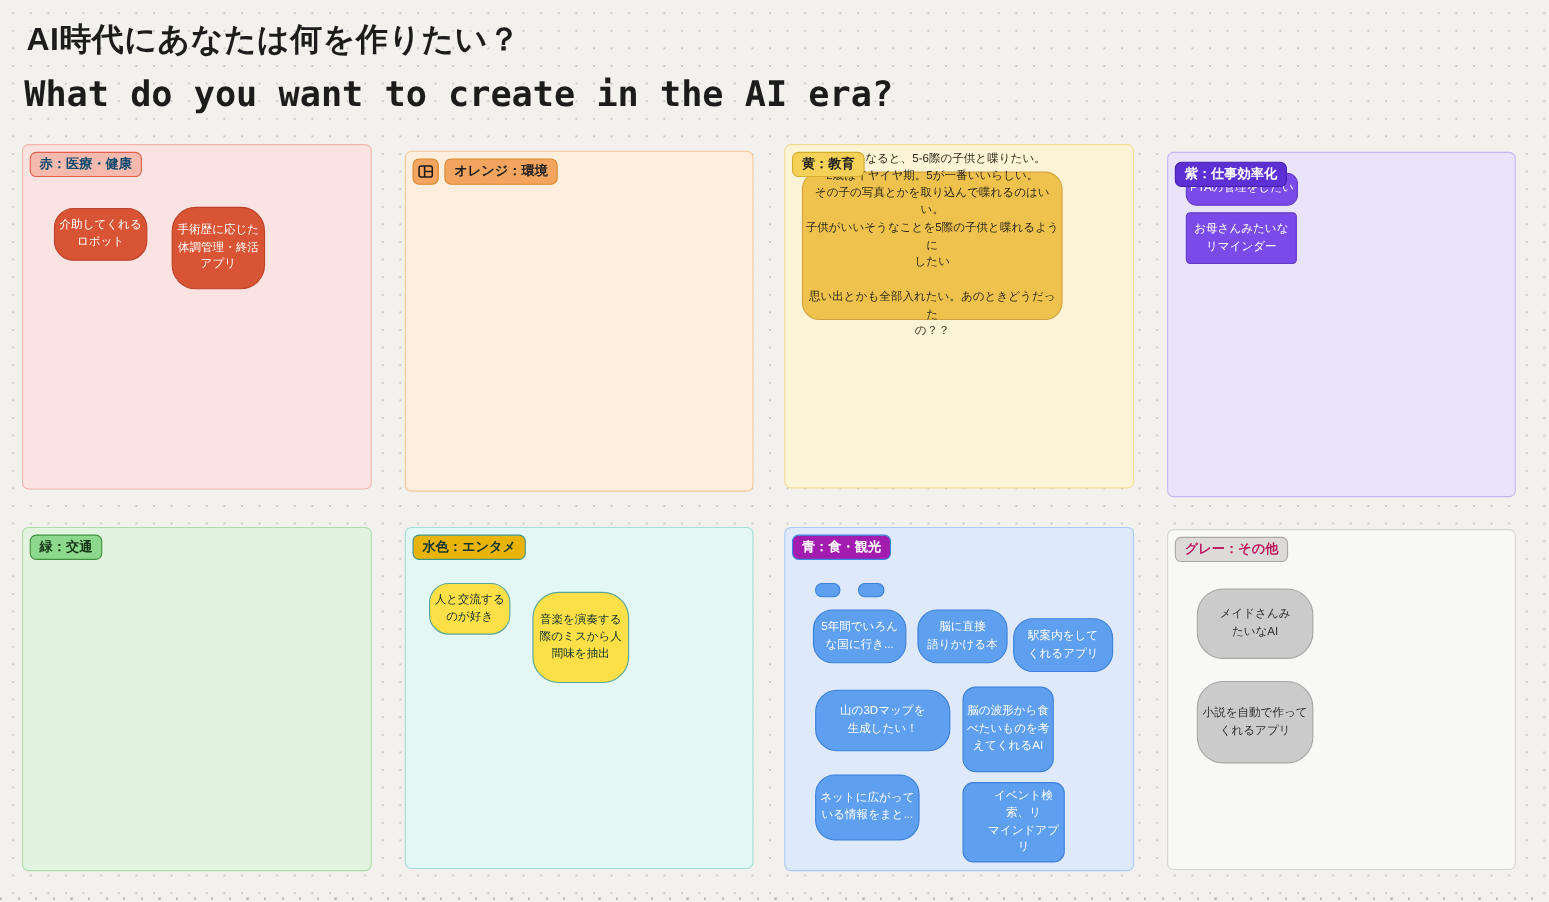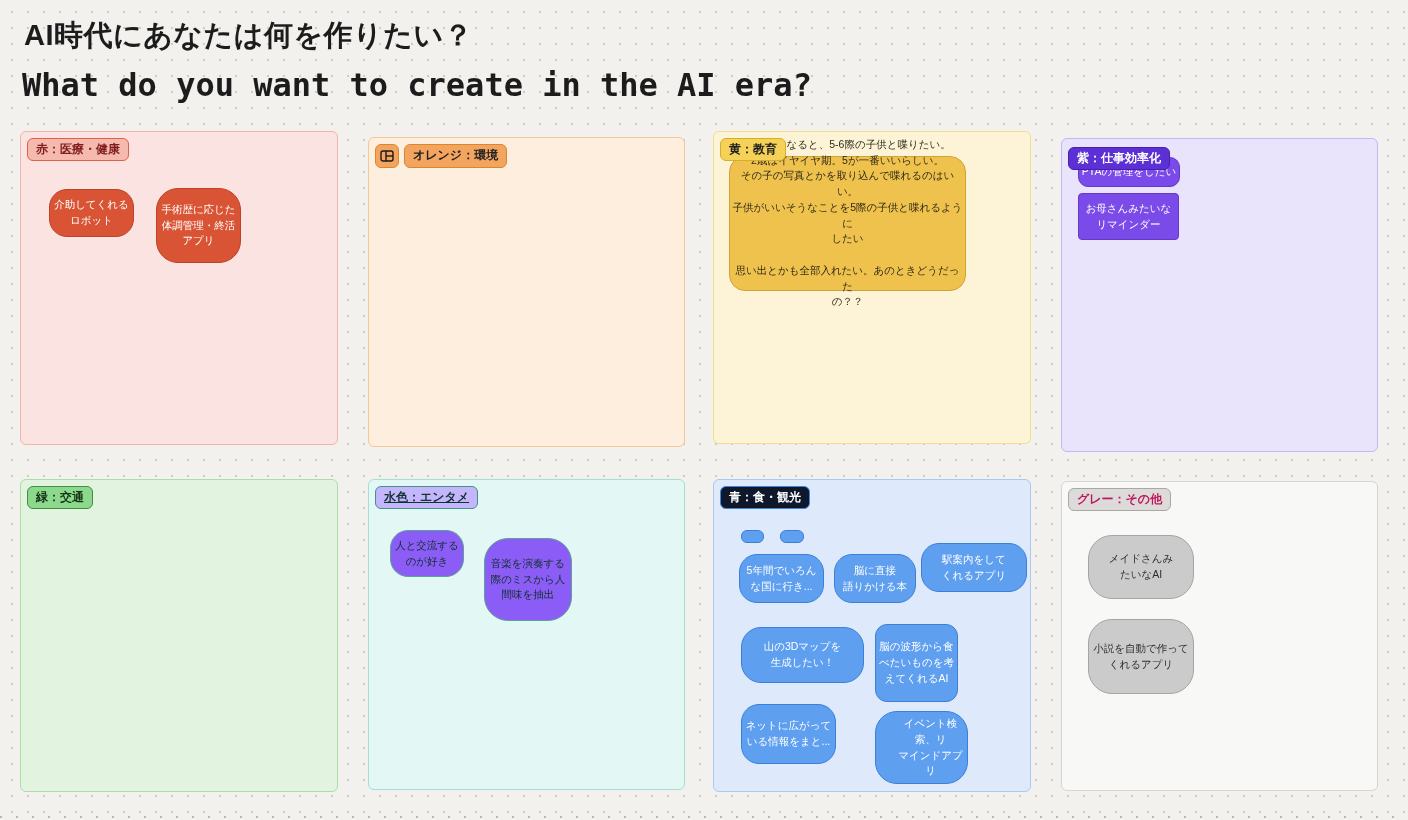--- a/index.html
+++ b/index.html
@@ -43,38 +43,38 @@
     background:#f3a45f;display:flex;align-items:center;justify-content:center;
     flex:0 0 auto;cursor:pointer;
   }
   .note{
     position:absolute;display:flex;align-items:center;justify-content:center;
     text-align:center;white-space:pre-line;font-size:10.5px;line-height:1.5;
     border:1.5px solid;box-sizing:border-box;z-index:1;padding:2px;
   }
   
   .s-red{background:#fae3e1;border-color:#f2b5ac;}
-  .s-red .sec-label{background:#f6b9ad;color:#7f1d1d;border-color:#e0604a;}
+  .s-red .sec-label{background:#f6b9ad;color:#0c4a6e;border-color:#e0604a;}
   .s-red .note{background:#d95434;border-color:#bc4229;color:#ffffff;}
   .s-orange{background:#fdeedd;border-color:#f5c897;}
   .s-orange .sec-label{background:#f3a45f;color:#1f1f1f;border-color:#d9882f;}
   .s-yellow{background:#fdf4d8;border-color:#f2dc92;}
   .s-yellow .sec-label{background:#f5d157;color:#1f1f1f;border-color:#d4ae2f;}
   .s-yellow .note{background:#efc24e;border-color:#d0a238;color:#2f2a18;}
   .s-purple{background:#e9e3fb;border-color:#c5b5f2;}
   .s-purple .sec-label{background:#5c30d4;color:#ffffff;border-color:#4520ab;}
   .s-purple .note{background:#7a4be8;border-color:#6339c9;color:#ffffff;}
   .s-green{background:#e2f4e0;border-color:#aedca9;}
   .s-green .sec-label{background:#8cd88c;color:#143314;border-color:#3f8f3f;}
   .s-green .note{background:#7fd27f;border-color:#51a051;color:#143314;}
   .s-teal{background:#e3f8f4;border-color:#a5ded4;}
-  .s-teal .sec-label{background:#c4b5fd;color:#0f332f;border-color:#3f9488;text-decoration:underline;}
-  .s-teal .note{background:#8b5cf6;border-color:#57a599;color:#0f302c;}
+  .s-teal .sec-label{background:#eab308;color:#0f332f;border-color:#3f9488;}
+  .s-teal .note{background:#fde047;border-color:#57a599;color:#0f302c;}
   .s-blue{background:#deeafc;border-color:#aac9f2;}
-  .s-blue .sec-label{background:#0f172a;color:#ffffff;border-color:#3d85dd;}
+  .s-blue .sec-label{background:#a21caf;color:#ffffff;border-color:#3d85dd;}
   .s-blue .note{background:#5f9ff0;border-color:#3b7fd9;color:#ffffff;}
   .s-gray{background:#f8f8f7;border-color:#d6d5d3;}
   .s-gray .sec-label{background:#dcdbd9;color:#be185d;border-color:#a9a8a6;}
   .s-gray .note{background:#cbcbcb;border-color:#a5a5a5;color:#2d2d2d;}
 </style>
 </head>
 <body>
 
 <div class="canvas">
 
@@ -145,30 +145,30 @@
     </div>
   </div>
 
   <div class="section s-blue" style="left:713px;top:479px;width:318px;height:313px;">
     <div class="note" style="left:27px;top:50px;width:23px;height:13px;border-radius:6px;"></div>
     <div class="note" style="left:66px;top:50px;width:24px;height:13px;border-radius:6px;"></div>
     <div class="note" style="left:25px;top:74px;width:85px;height:49px;border-radius:18px;">5年間でいろん
 な国に行き...</div>
     <div class="note" style="left:120px;top:74px;width:82px;height:49px;border-radius:18px;">脳に直接
 語りかける本</div>
-    <div class="note" style="left:207px;top:63px;width:106px;height:49px;border-radius:18px;">駅案内をして
+    <div class="note" style="left:207px;top:82px;width:91px;height:49px;border-radius:18px;">駅案内をして
 くれるアプリ</div>
     <div class="note" style="left:27px;top:147px;width:123px;height:56px;border-radius:20px;">山の3Dマップを
 生成したい！</div>
     <div class="note" style="left:161px;top:144px;width:83px;height:78px;border-radius:12px;">脳の波形から食
 べたいものを考
 えてくれるAI</div>
     <div class="note" style="left:27px;top:224px;width:95px;height:60px;border-radius:18px;">ネットに広がって
 いる情報をまと...</div>
-    <div class="note" style="left:161px;top:231px;width:93px;height:73px;border-radius:22px;padding-left:20px;">イベント検索、リ
+    <div class="note" style="left:161px;top:231px;width:93px;height:73px;border-radius:10px;padding-left:20px;">イベント検索、リ
 マインドアプリ</div>
     <div class="label-row">
       <span class="sec-label">青：食・観光</span>
     </div>
   </div>
 
   <div class="section s-gray" style="left:1061px;top:481px;width:317px;height:310px;">
     <div class="note" style="left:26px;top:53px;width:106px;height:64px;border-radius:24px;">メイドさんみ
 たいなAI</div>
     <div class="note" style="left:26px;top:137px;width:106px;height:75px;border-radius:24px;text-align:center;">小説を自動で作って

